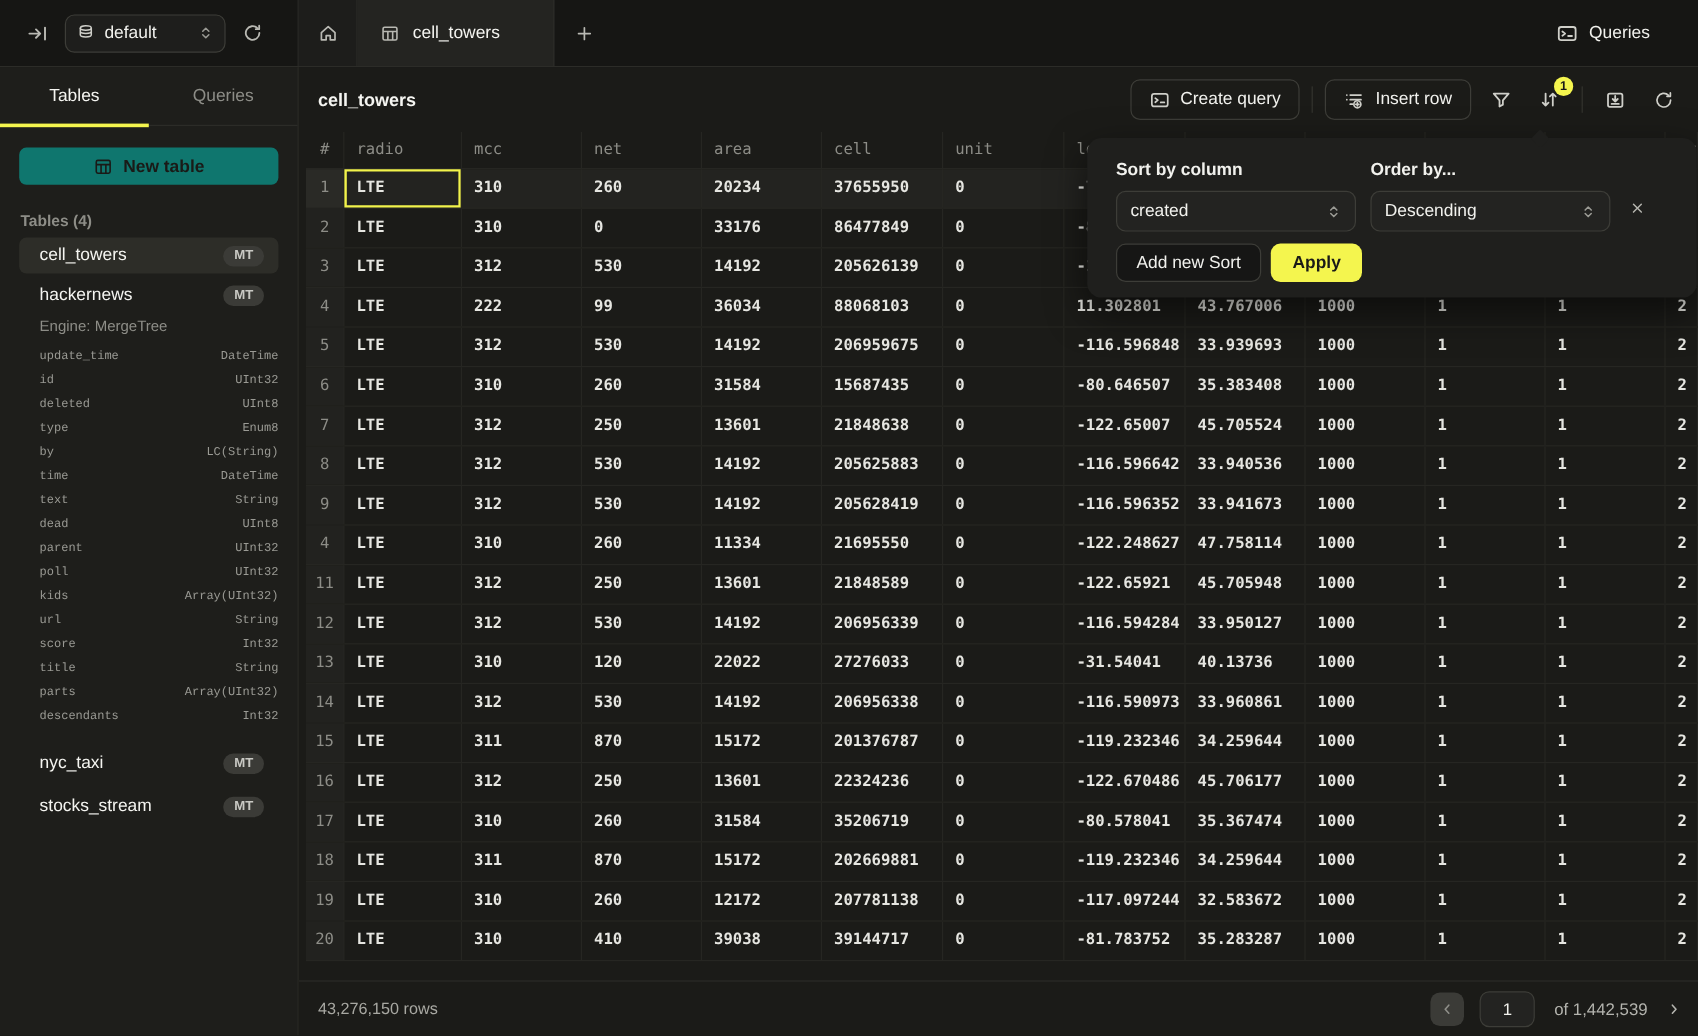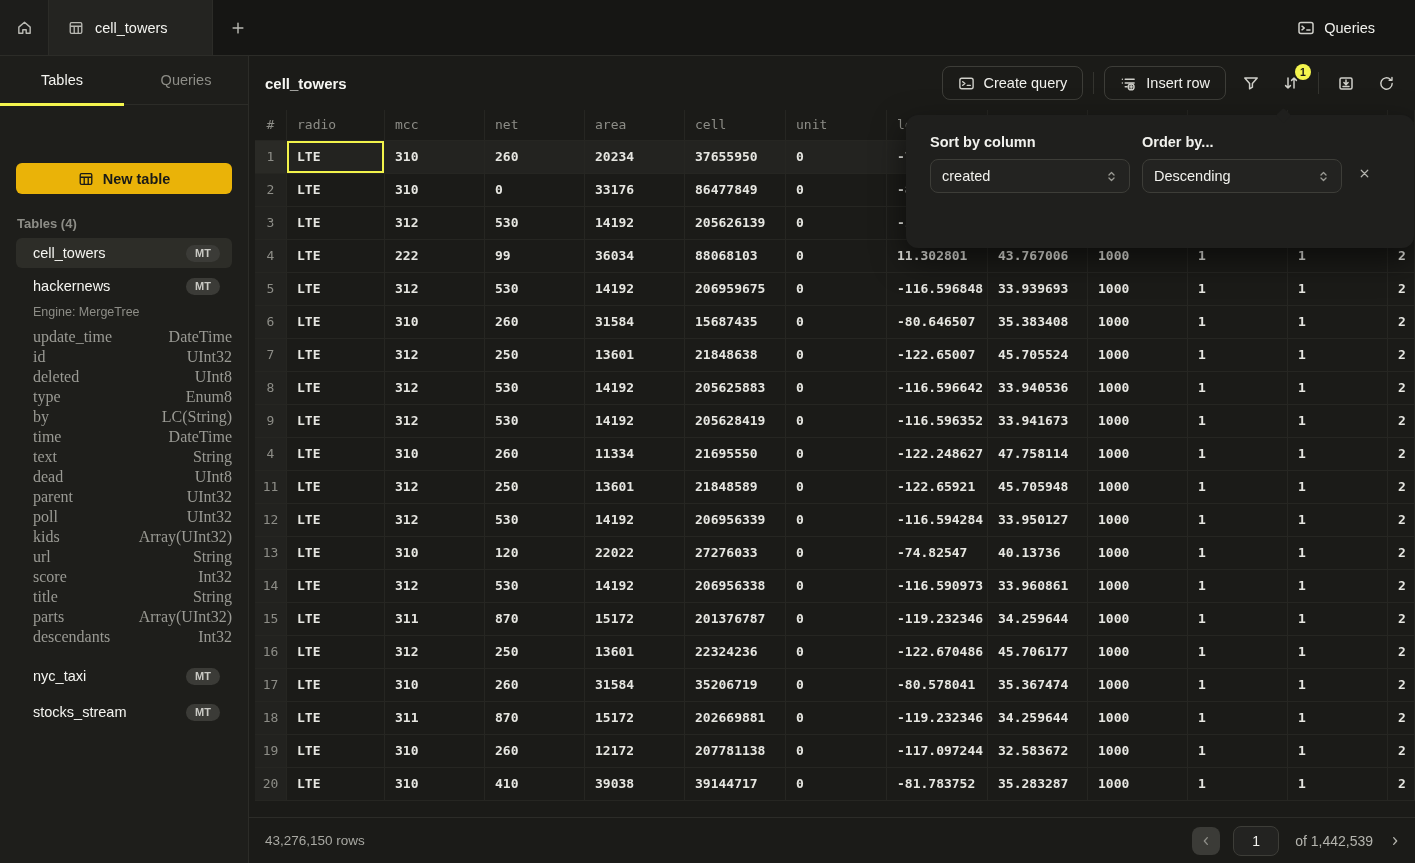--- a/index.html
+++ b/index.html
@@ -27,34 +27,34 @@
   .queries-link { display:flex; align-items:center; gap:9px; margin-right:40px; color:#f1f1ed; font-size:14.5px; font-weight:500; cursor:pointer; }
   .queries-link svg { color:#cfcfc9; }
 
   
   .sidebar { position:absolute; left:0; top:56px; width:249px; bottom:0; background:#1e1e1b; border-right:1px solid #2c2c28; }
   .side-tabs { height:49px; border-bottom:1px solid #2c2c28; display:flex; }
   .side-tab { flex:1; display:grid; place-items:center; font-size:14.5px; font-weight:500; color:#8d8d87; cursor:pointer; position:relative; }
   .side-tab.active { color:#f5f5f1; }
   .side-tab.active::after { content:""; position:absolute; left:0; right:0; bottom:-2px; height:3px; background:#f4f54e; }
   .side-body { padding:18px 16px 0 16px; }
-  .new-table-btn { width:100%; height:31px; background:#eab308; color:#1a1a17; border:none; border-radius:6px;
-    font-size:14.5px; font-weight:600; display:flex; align-items:center; justify-content:center; gap:9px; cursor:pointer; font-family:inherit;margin-top:40px; }
+  .new-table-btn { width:100%; height:31px; background:#0f766e; color:#1a1a17; border:none; border-radius:6px;
+    font-size:14.5px; font-weight:600; display:flex; align-items:center; justify-content:center; gap:9px; cursor:pointer; font-family:inherit; }
   .search-box { margin-top:15px; height:32px; border:1px solid #3d3d38; border-radius:8px; display:flex; align-items:center; gap:8px; padding:0 10px; color:#8d8d87; }
   .search-box input { flex:1; background:transparent; border:none; outline:none; color:#e9e9e4; font-size:14px; font-family:inherit; }
   .search-box input::placeholder { color:#8d8d87; }
   .section-label { margin:22px 0 7px 1px; font-size:13px; font-weight:600; color:#8d8d87; }
   .tbl-item { height:30px; display:flex; align-items:center; justify-content:space-between; padding:0 12px 0 17px; border-radius:6px; cursor:pointer; margin-bottom:3px; }
   .tbl-item.active { background:#2d2d28; }
   .tbl-item .nm { font-size:14.5px; font-weight:500; color:#f5f5f1; }
   .mt-badge { background:#3b3b37; color:#c9c9c4; font-size:11px; font-weight:600; border-radius:999px; padding:3px 9px; line-height:1; }
   .engine-line { margin:4px 0 8px 17px; font-size:12.5px; color:#8d8d87; }
   .schema { margin:0 0 14px 17px; }
   .schema-row { display:flex; justify-content:space-between; height:20px; align-items:center; }
-  .schema-row span { font-family:Liberation Serif, serif; font-size:16px; color:#9a9a94; }
+  .schema-row span { font-family:Liberation Mono, monospace; font-size:10px; color:#9a9a94; }
   .tbl-item.plain { margin-top:6px; }
 
   
   .main { position:absolute; left:249px; top:56px; right:0; bottom:0; background:#1b1b18; }
   .main-head { height:54px; display:flex; align-items:center; padding:0 12px 0 16px; }
   .main-title { font-size:15px; font-weight:700; color:#f5f5f1; }
   .toolbar { margin-left:auto; display:flex; align-items:center; }
   .tb-btn { height:34px; border:1px solid #3d3d38; background:transparent; border-radius:8px; color:#f1f1ed;
     display:inline-flex; align-items:center; gap:9px; padding:0 15px; font-size:14.5px; font-weight:500; cursor:pointer; font-family:inherit; }
   .tb-btn svg { color:#cfcfc9; }
@@ -100,20 +100,47 @@
   .sp-btn-row { position:absolute; left:24px; top:88px; display:flex; gap:8px; }
   .sp-add { height:32px; background:#161615; border:1px solid #3d3d38; border-radius:8px; color:#f1f1ed;
     padding:0 16px; font-size:14.5px; font-weight:500; cursor:pointer; font-family:inherit; }
   .sp-apply { height:32px; background:#f4f54e; border:none; border-radius:8px; color:#1a1a17;
     padding:0 18px; font-size:14.5px; font-weight:600; cursor:pointer; font-family:inherit; }
 </style>
 </head>
 <body>
 
 <div class="topbar">
+  <div class="topbar-left">
+    <button class="icon-plain">
+      <svg width="18" height="18" viewBox="0 0 18 18" fill="none" stroke="currentColor" stroke-width="1.6" stroke-linecap="round" stroke-linejoin="round">
+          <path d="M2.5 9h9M8 5.5L11.5 9 8 12.5M15.5 4v10"></path>
+        </svg>
+    </button>
+    <div class="db-select">
+      <span>
+        <svg width="15" height="15" viewBox="0 0 18 18" fill="none" stroke="#cfcfc9" stroke-width="1.5">
+            <ellipse cx="9" cy="4" rx="5.5" ry="2.2"></ellipse>
+            <path d="M3.5 4v3.3c0 1.2 2.5 2.2 5.5 2.2s5.5-1 5.5-2.2V4M3.5 7.3v3.4c0 1.2 2.5 2.2 5.5 2.2s5.5-1 5.5-2.2V7.3"></path>
+          </svg>
+      </span>
+      <span class="lbl">default</span>
+      <span>
+        <svg width="13" height="13" viewBox="0 0 18 18" fill="none" stroke="#9a9a94" stroke-width="1.8" stroke-linecap="round" stroke-linejoin="round">
+            <path d="M5.5 7l3.5-3.5L12.5 7M5.5 11l3.5 3.5L12.5 11"></path>
+          </svg>
+      </span>
+    </div>
+    <button class="icon-plain">
+      <svg width="17" height="17" viewBox="0 0 18 18" fill="none" stroke="currentColor" stroke-width="1.6" stroke-linecap="round" stroke-linejoin="round">
+          <path d="M15 9A6 6 0 1 1 13.2 4.7"></path>
+          <path d="M14.8 2.6v3h-3"></path>
+        </svg>
+    </button>
+  </div>
   <div class="tab-home">
     <span>
       <svg width="17" height="17" viewBox="0 0 18 18" fill="none" stroke="currentColor" stroke-width="1.5" stroke-linejoin="round">
           <path d="M3 8.6L9 3.4l6 5.2V15h-4.2v-3.6H7.2V15H3z"></path>
         </svg>
     </span>
   </div>
   <div class="tab-active">
     <span>
       <svg width="16" height="16" viewBox="0 0 18 18" fill="none" stroke="currentColor" stroke-width="1.5">
@@ -503,21 +530,21 @@
           <div class="cell" style="width: 27px;">2</div>
         </div>
         <div class="tr">
           <div class="cell num" style="width: 32px;">13</div>
           <div class="cell" style="width: 98px;">LTE</div>
           <div class="cell" style="width: 100px;">310</div>
           <div class="cell" style="width: 100px;">120</div>
           <div class="cell" style="width: 100px;">22022</div>
           <div class="cell" style="width: 101px;">27276033</div>
           <div class="cell" style="width: 101px;">0</div>
-          <div class="cell" style="width: 101px;">-74.82547</div>
+          <div class="cell" style="width: 101px;">-31.54041</div>
           <div class="cell" style="width: 100px;">40.13736</div>
           <div class="cell" style="width: 100px;">1000</div>
           <div class="cell" style="width: 100px;">1</div>
           <div class="cell" style="width: 100px;">1</div>
           <div class="cell" style="width: 27px;">2</div>
         </div>
         <div class="tr">
           <div class="cell num" style="width: 32px;">14</div>
           <div class="cell" style="width: 98px;">LTE</div>
           <div class="cell" style="width: 100px;">312</div>
@@ -668,13 +695,17 @@
         </svg>
     </span>
   </div>
   <button class="sp-close">
     <span>
       <svg width="13" height="13" viewBox="0 0 18 18" fill="none" stroke="currentColor" stroke-width="1.7" stroke-linecap="round">
           <path d="M4.5 4.5l9 9M13.5 4.5l-9 9"></path>
         </svg>
     </span>
   </button>
+  <div class="sp-btn-row">
+    <button class="sp-add">Add new Sort</button>
+    <button class="sp-apply">Apply</button>
+  </div>
 </div>
 
 </body></html>

